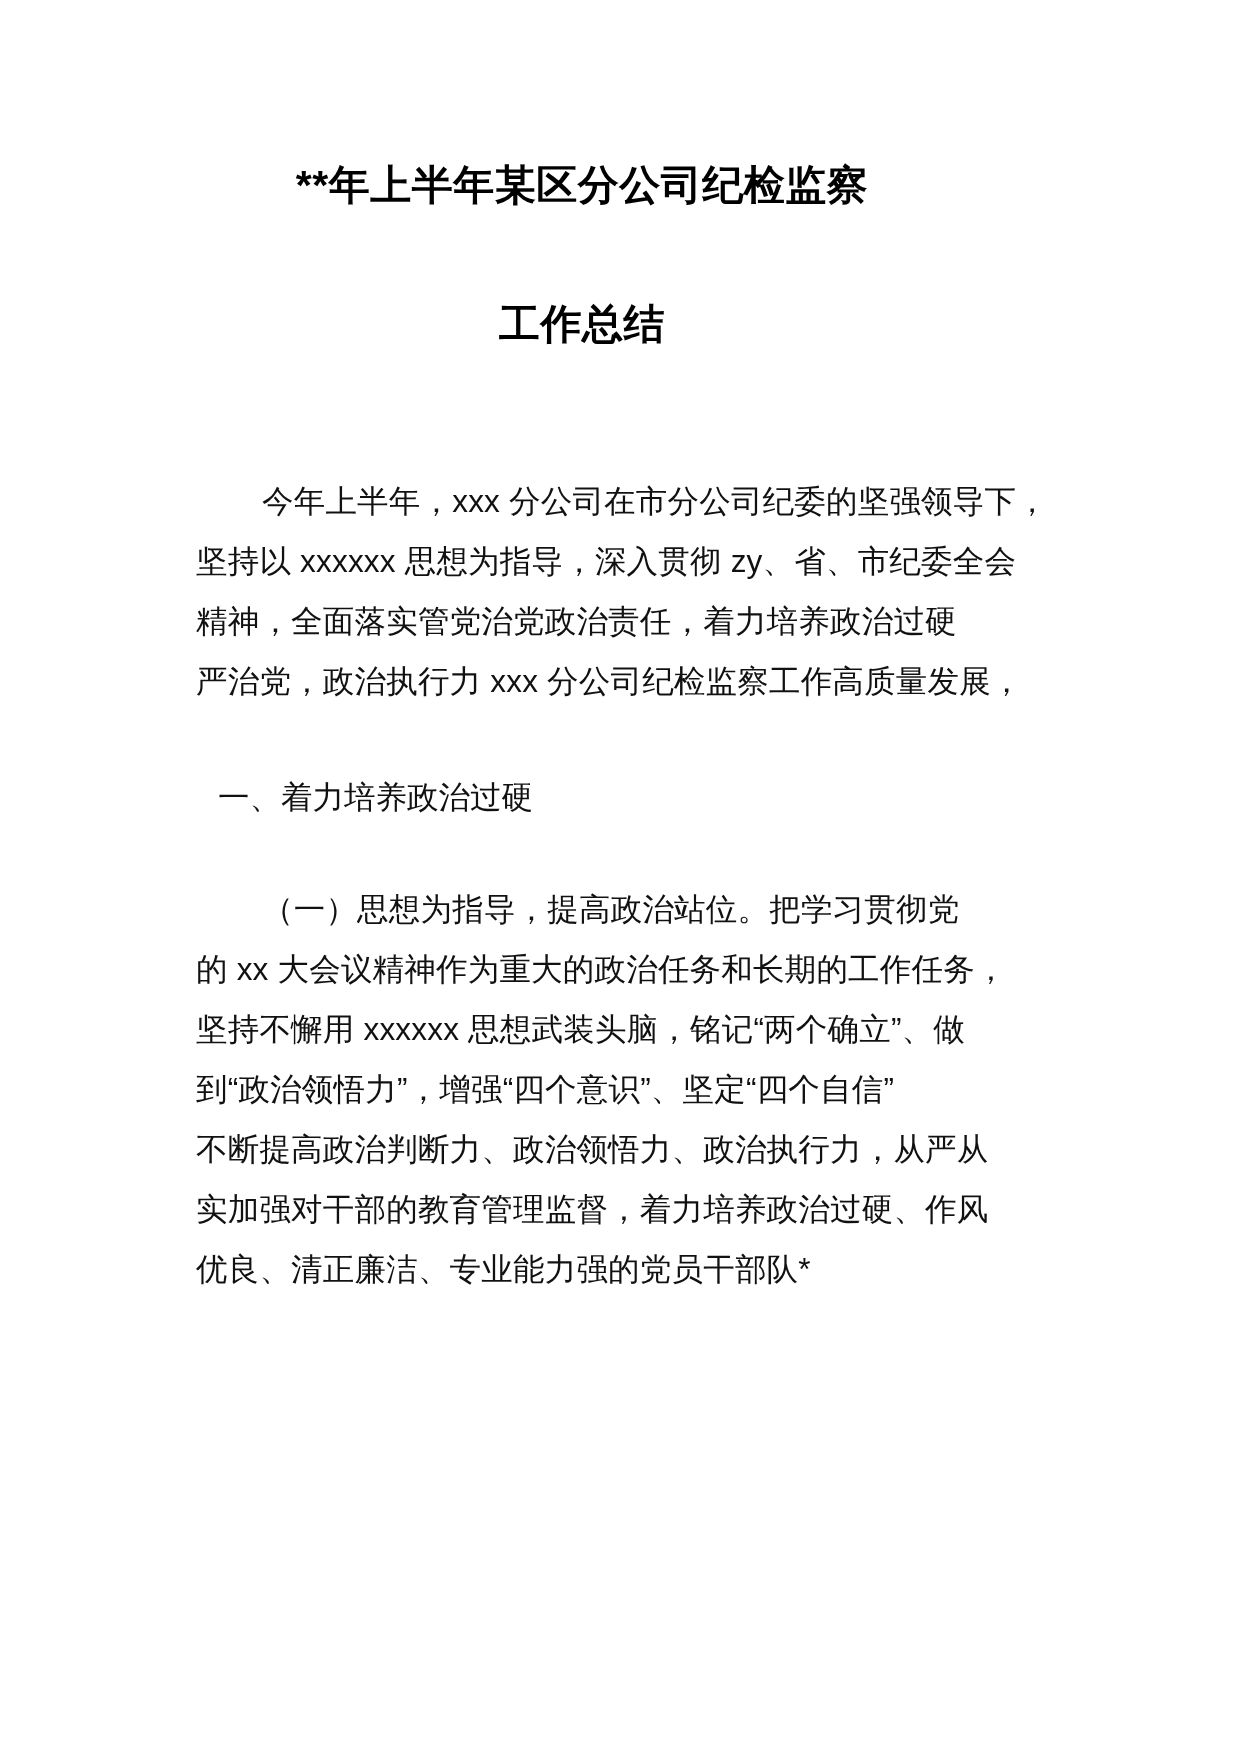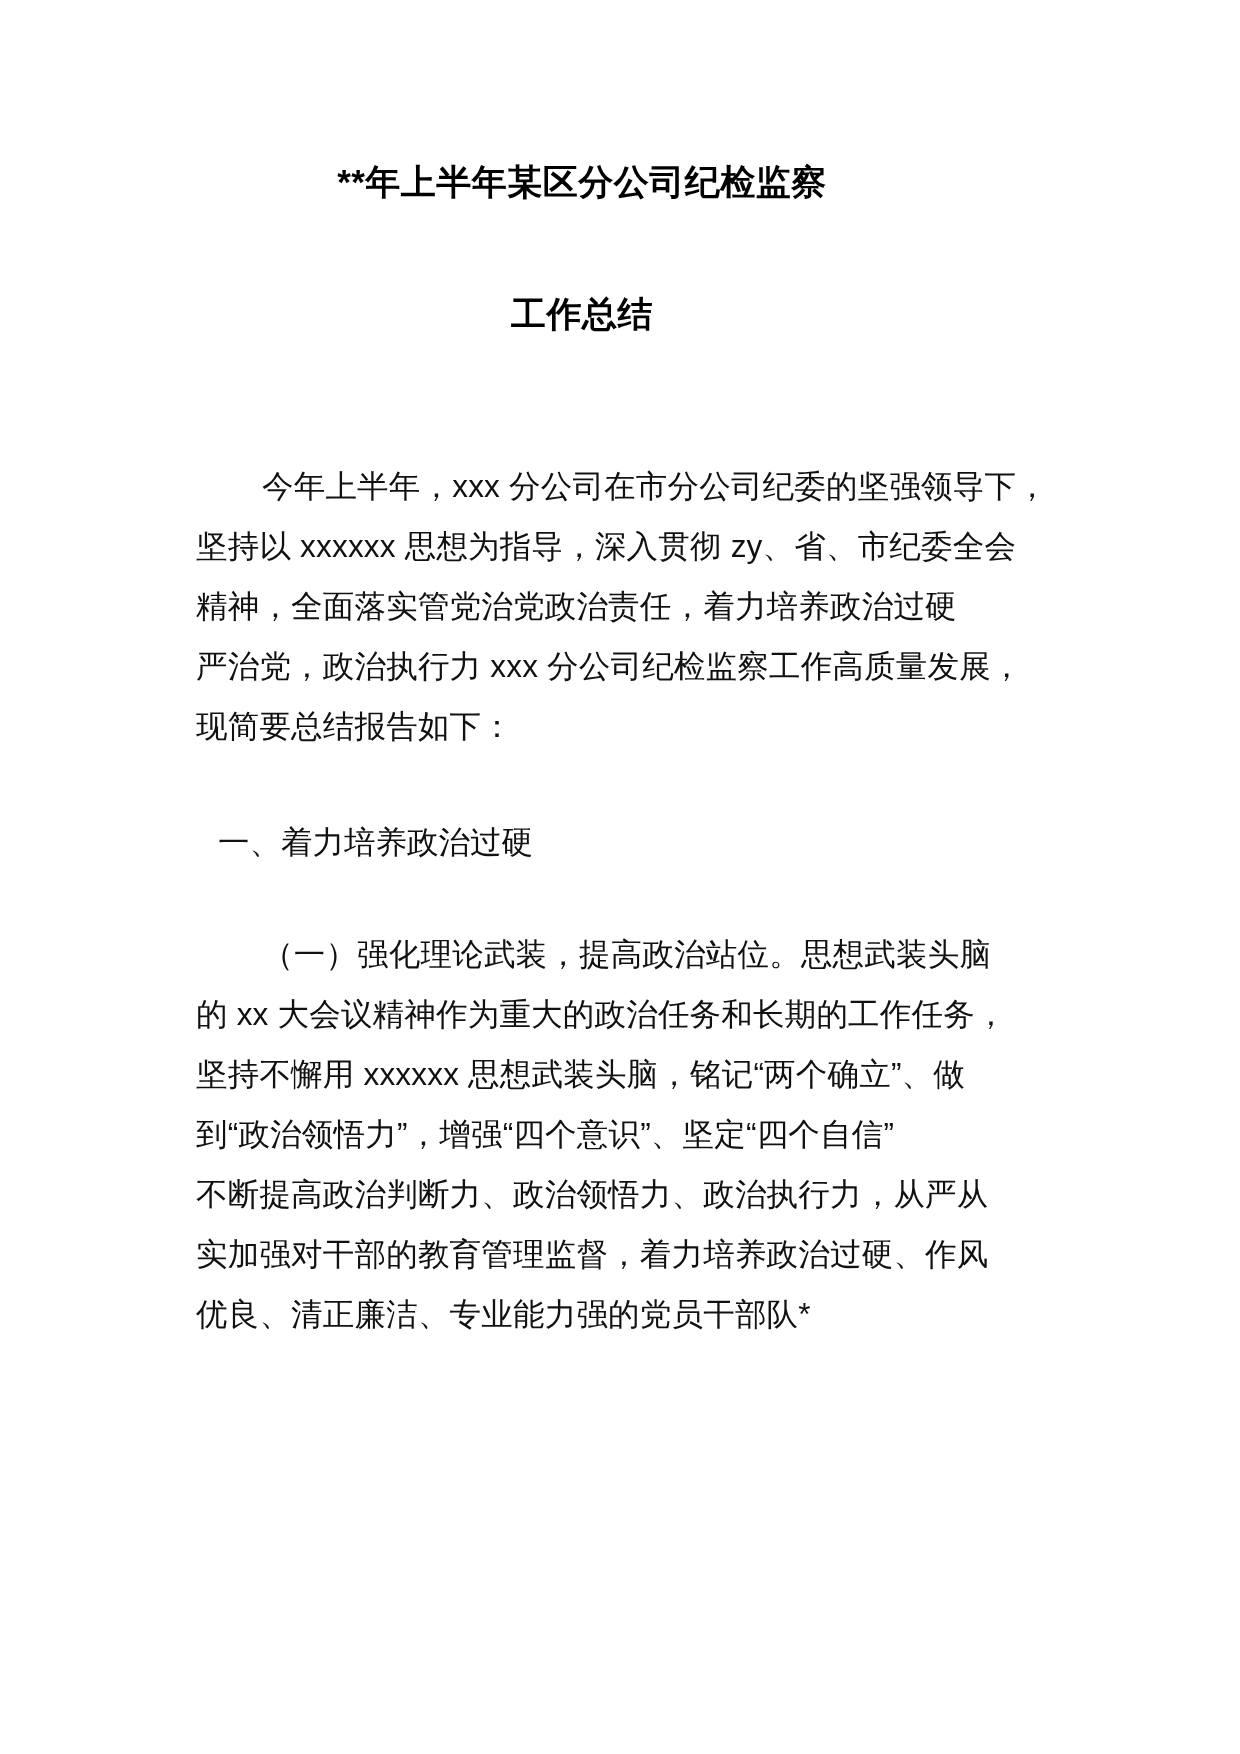--- a/index.html
+++ b/index.html
@@ -25,21 +25,21 @@
     left: 152px;
     top: 0;
     width: 860px;
   }
   .title-block {
     padding-top: 160px;
   }
   .doc-title-line {
     text-align: center;
     font-weight: bold;
-    font-size: 35px;
+    font-size: 41px;
     line-height: 1.25;
     letter-spacing: 0.5px;
     color: #000000;
   }
   .title-gap {
     height: 88px;
   }
   .body-block {
     margin-top: 120px;
   }
@@ -85,34 +85,33 @@
       <div class="doc-title-line">工作总结</div>
     </div>
 
     <div class="body-block">
 
       <div class="para">
         <span class="ln first">今年上半年，xxx 分公司在市分公司纪委的坚强领导下，</span>
         <span class="ln">坚持以 xxxxxx 思想为指导，深入贯彻 zy、省、市纪委全会</span>
         <span class="ln">精神，全面落实管党治党政治责任，着力培养政治过硬</span>
         <span class="ln">严治党，政治执行力 xxx 分公司纪检监察工作高质量发展，</span>
-        <span class="ln">现简要总结报告如下：</span>
       </div>
 
       <div class="spacer-sm"></div>
 
       <div class="heading-para">
         <span class="ln first">一、着力培养政治过硬</span>
       </div>
 
       <div class="spacer-sm"></div>
       <div class="spacer-sm"></div>
 
       <div class="para">
-        <span class="ln first">（一）强化理论武装，提高政治站位。思想武装头脑</span>
+        <span class="ln first">（一）思想为指导，提高政治站位。把学习贯彻党</span>
         <span class="ln">的 xx 大会议精神作为重大的政治任务和长期的工作任务，</span>
         <span class="ln">坚持不懈用 xxxxxx 思想武装头脑，铭记“两个确立”、做</span>
         <span class="ln">到“政治领悟力”，增强“四个意识”、坚定“四个自信”</span>
         <span class="ln">不断提高政治判断力、政治领悟力、政治执行力，从严从</span>
         <span class="ln">实加强对干部的教育管理监督，着力培养政治过硬、作风</span>
         <span class="ln">优良、清正廉洁、专业能力强的党员干部队*</span>
       </div>
 
     </div>
   </div>

